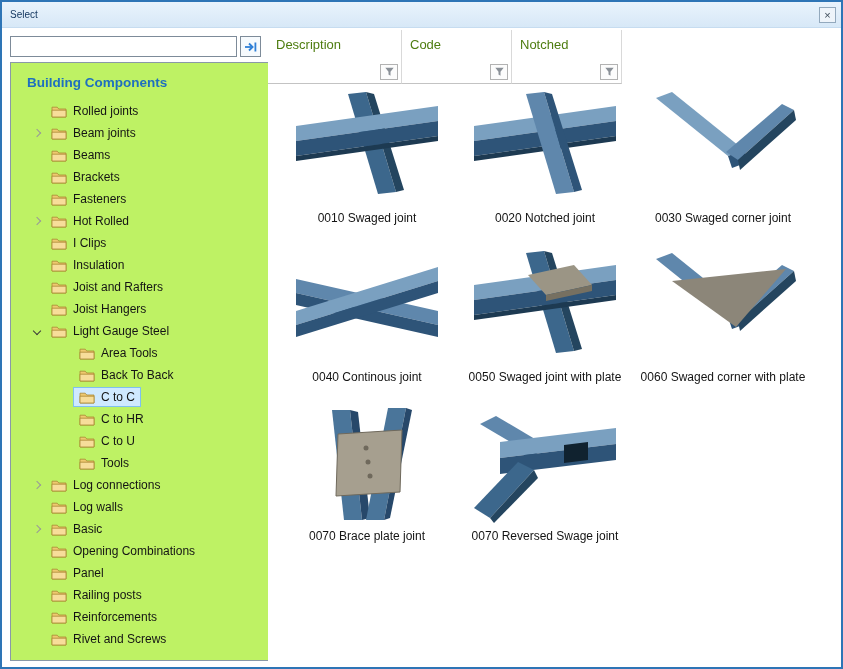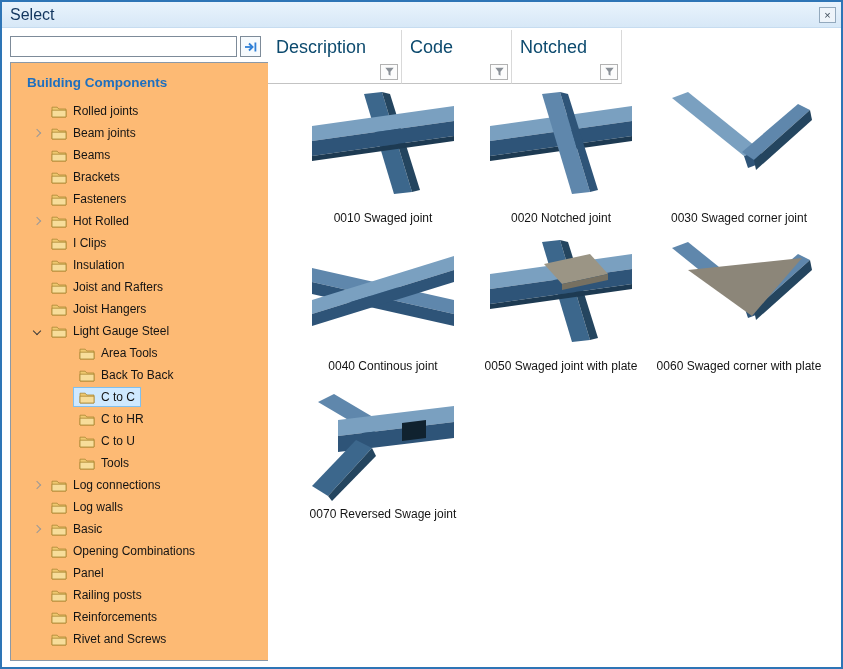--- a/index.html
+++ b/index.html
@@ -8,40 +8,40 @@
     position:relative;width:843px;height:669px;
     border:2px solid #2e75b6;background:#ffffff;
     font-family:"Liberation Sans",sans-serif;overflow:hidden;
   }
   .titlebar{
     position:absolute;left:0;top:0;right:0;height:26px;
     background:linear-gradient(#e9f3fc,#d7e8f7);
     display:flex;align-items:center;padding:0 8px;
     border-bottom:1px solid #c6dcf0;
   }
-  .title{font-size:16px;color:#11355e;}
+  .title{font-size:10px;color:#11355e;}
   .close-btn{
     position:absolute;right:5px;top:5px;width:17px;height:16px;
     border:1px solid #93a9bd;background:#eef4fa;color:#3c4a58;
     font-size:11px;line-height:13px;text-align:center;padding:0;cursor:default;
     font-family:"Liberation Sans",sans-serif;
   }
   .search-input{
     position:absolute;left:8px;top:34px;width:227px;height:21px;
     border:1px solid #7d8b99;padding:0 4px;font-size:12px;
     font-family:"Liberation Sans",sans-serif;
   }
   .go-btn{
     position:absolute;left:238px;top:34px;width:21px;height:21px;
     border:1px solid #7d8b99;background:#f6fafd;padding:0;
     display:flex;align-items:center;justify-content:center;cursor:default;
   }
   .tree-panel{
     position:absolute;left:8px;top:60px;width:292px;bottom:6px;
-    border:1px solid #8a99a8;background:#fdba74;overflow:hidden;
+    border:1px solid #8a99a8;background:#bef264;overflow:hidden;
   }
   .tree-content{position:absolute;left:0;top:0;right:16px;bottom:0;padding:12px 0 0 10px;overflow:hidden;}
   .tree-header{font-size:13.5px;font-weight:bold;color:#1e6fbf;margin:0 0 10px 6px;white-space:nowrap;}
   .tree-row{display:flex;align-items:center;height:22px;padding-left:8px;white-space:nowrap;}
   .tree-row.level-2{padding-left:36px;}
   .arrow-slot{width:16px;min-width:16px;display:flex;align-items:center;justify-content:center;}
   .chev{width:6px;height:6px;display:inline-block;}
   .chev-right{border-right:1.6px solid #989898;border-top:1.6px solid #989898;transform:rotate(45deg);}
   .chev-down{border-right:1.6px solid #3a3a3a;border-bottom:1.6px solid #3a3a3a;transform:rotate(45deg);}
   .chev-none{visibility:hidden;}
@@ -57,29 +57,29 @@
   .sb-thumb{position:absolute;top:16px;left:1px;width:13px;bottom:28px;background:#cdcdcd;}
   .right-panel{position:absolute;left:266px;top:28px;right:6px;bottom:6px;background:#fff;}
   .header-row{display:flex;}
   .col-cell{
     position:relative;height:54px;border-right:1px solid #d9d9d9;
     border-bottom:1px solid #c3c3c3;background:#ffffff;
   }
   .c-desc{width:134px;}
   .c-code{width:110px;}
   .c-folder{width:110px;}
-  .col-label{font-size:18px;color:#0c4a6e;padding:7px 0 0 8px;}
+  .col-label{font-size:13px;color:#4d7c0f;padding:7px 0 0 8px;}
   .filter-btn{
     position:absolute;right:3px;bottom:3px;width:18px;height:16px;
     border:1px solid #b2b2b2;background:#fcfcfc;padding:0;
     display:flex;align-items:center;justify-content:center;cursor:default;
   }
   .grid{
-    position:absolute;left:26px;top:60px;
-    display:grid;grid-template-columns:repeat(3,178px);row-gap:13px;
+    position:absolute;left:10px;top:60px;
+    display:grid;grid-template-columns:repeat(3,178px);row-gap:24px;
   }
   .card{width:178px;display:flex;flex-direction:column;align-items:center;}
   .thumb-box{width:150px;height:115px;display:flex;align-items:center;justify-content:center;}
   .thumb-svg{width:150px;height:115px;}
   .comp-label{margin-top:6px;font-size:12px;color:#141414;text-align:center;white-space:nowrap;}
   .folder{flex:0 0 auto;}
 </style>
 </head>
 <body>
 
@@ -511,20 +511,35 @@
     <polygon points="78,64 134,16 146,22 90,72" fill="#5f87ac"></polygon>
     <polygon points="90,72 146,22 148,32 92,82" fill="#24455f"></polygon>
     <polygon points="24,32 138,20 88,78" fill="#8c8679"></polygon>
   </svg>
           </div>
     <div class="comp-label">0060 Swaged corner with plate</div>
   </div>
         <div class="card">
     <div class="thumb-box">
             <svg viewBox="0 0 150 115" xmlns="http://www.w3.org/2000/svg" class="thumb-svg">
+    <polygon points="40,2 58,2 70,112 52,112" fill="#4a759a"></polygon>
+    <polygon points="58,2 66,4 78,110 70,112" fill="#27486a"></polygon>
+    <polygon points="96,0 114,0 92,112 74,112" fill="#4a759a"></polygon>
+    <polygon points="114,0 120,2 98,110 92,112" fill="#27486a"></polygon>
+    <polygon points="46,26 110,22 108,84 44,88" fill="#a69f8f" stroke="#6f695c" stroke-width="1"></polygon>
+    <circle cx="74" cy="40" r="2.5" fill="#6f695c"></circle>
+    <circle cx="76" cy="54" r="2.5" fill="#6f695c"></circle>
+    <circle cx="78" cy="68" r="2.5" fill="#6f695c"></circle>
+  </svg>
+          </div>
+    <div class="comp-label">0070 Brace plate joint</div>
+  </div>
+        <div class="card">
+    <div class="thumb-box">
+            <svg viewBox="0 0 150 115" xmlns="http://www.w3.org/2000/svg" class="thumb-svg">
     <polygon points="10,16 26,8 70,34 54,42" fill="#5f87ac"></polygon>
     <polygon points="54,42 70,34 70,44 54,52" fill="#2e5478"></polygon>
     <polygon points="30,34 146,20 146,36 30,50" fill="#7aa0c0"></polygon>
     <polygon points="30,50 146,36 146,52 30,66" fill="#2e5478"></polygon>
     <polygon points="94,37 118,34 118,52 94,55" fill="#10222f"></polygon>
     <polygon points="4,100 48,54 64,62 20,110" fill="#3c678c"></polygon>
     <polygon points="20,110 64,62 68,70 24,115" fill="#24455f"></polygon>
   </svg>
           </div>
     <div class="comp-label">0070 Reversed Swage joint</div>

